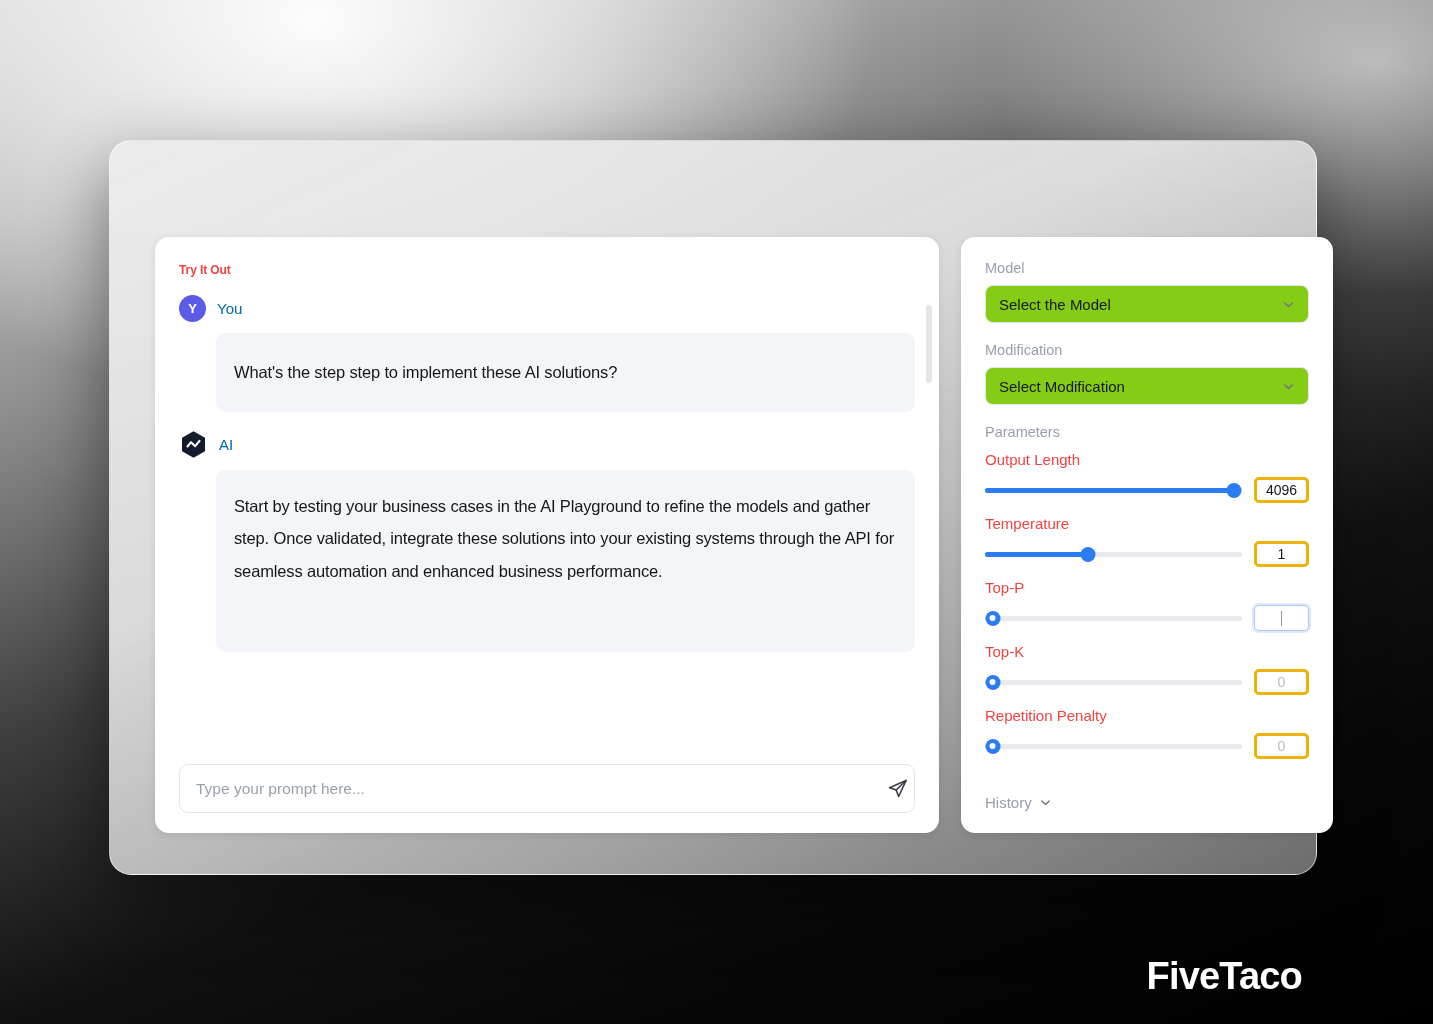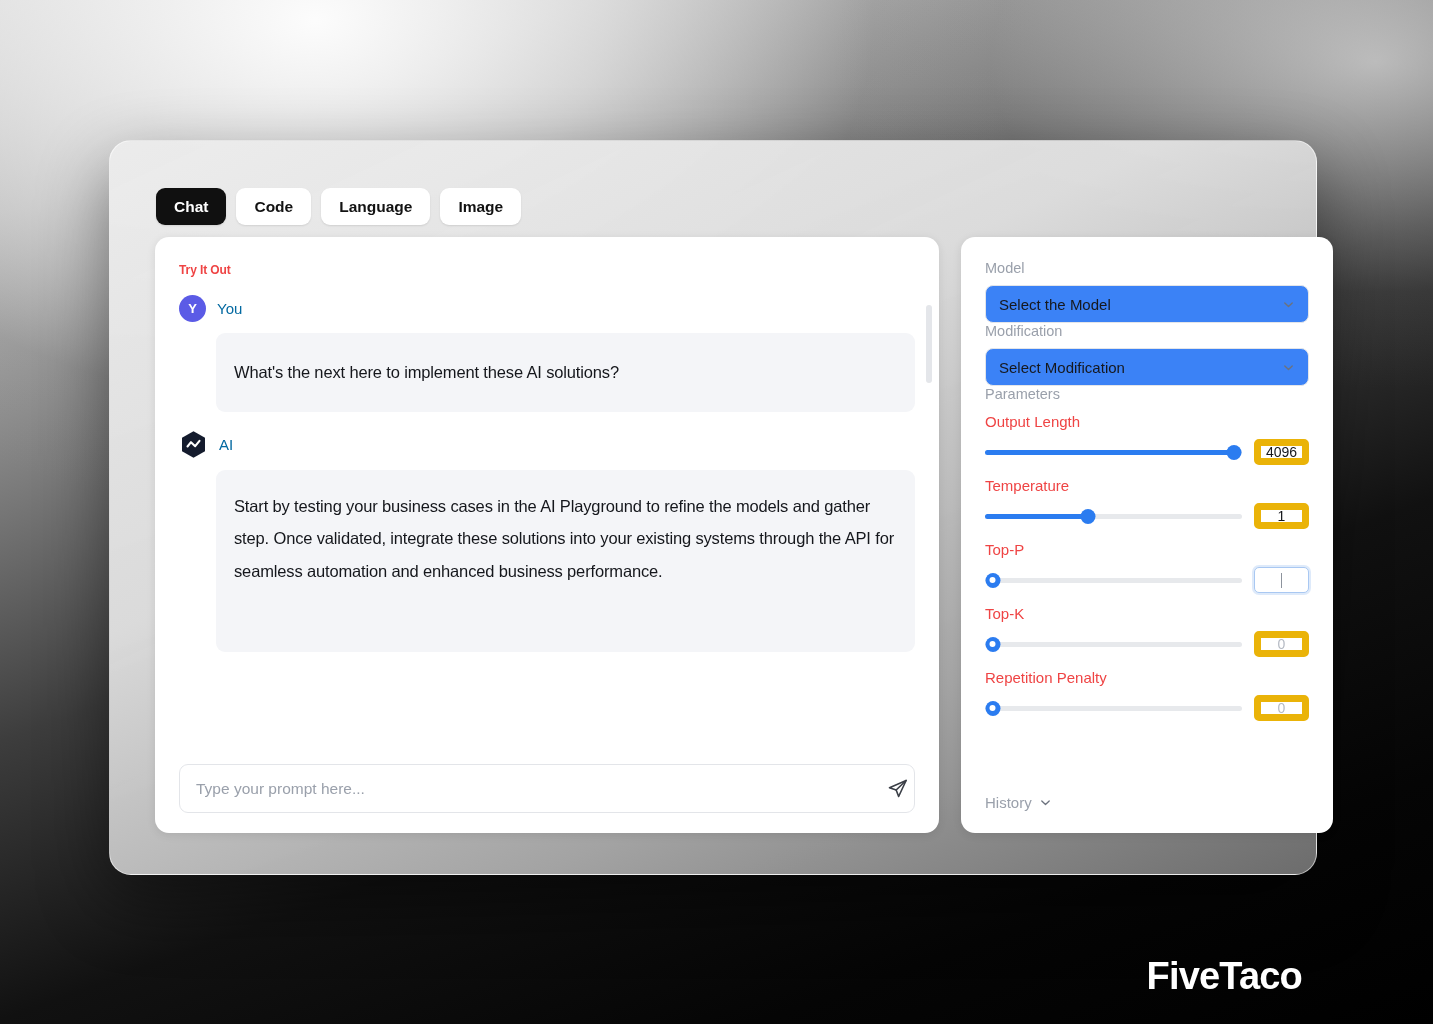--- a/index.html
+++ b/index.html
@@ -215,21 +215,22 @@
     height: 38px;
     border: 1px solid #e3e5e9;
     border-radius: 8px;
     display: flex;
     align-items: center;
     justify-content: space-between;
     padding: 0 13px;
     font-size: 15px;
     color: #16181d;
     cursor: pointer;
-    background: #3b82f6;
+    background: #84cc16;
+    margin-bottom: 19px;
   }
   .chev { color: #6c727e; display: flex; }
 
   .param-label {
     font-size: 15px;
     color: #ef4444;
     margin-bottom: 9px;
     margin-top: 2px;
   }
   .param-row {
@@ -271,21 +272,21 @@
     content: "";
     position: absolute;
     left: 4.5px; top: 4.5px;
     width: 6px; height: 6px;
     border-radius: 50%;
     background: #ffffff;
   }
   .numbox {
     width: 55px;
     height: 26px;
-    border: 7px solid #eab308;
+    border: 3px solid #eab308;
     border-radius: 5px;
     font-size: 14px;
     color: #15171c;
     display: flex;
     align-items: center;
     justify-content: center;
     background: #fff;
     cursor: text;
   }
   .numbox.muted { color: #b5bac3; }
@@ -321,40 +322,34 @@
     font-size: 38px;
     font-weight: 700;
     letter-spacing: -0.8px;
   }
 </style>
 </head>
 <body>
 
 <div class="window">
 
-  <div class="tabs">
-    <button class="tab active">Chat</button>
-    <button class="tab">Code</button>
-    <button class="tab">Language</button>
-    <button class="tab">Image</button>
-  </div>
 
   <div class="chat-card">
 
     <div class="chat-head">
       <div class="chat-title">Try It Out</div>
     </div>
 
     <div class="thread">
 
       <div class="msg-head">
         <div class="avatar">Y</div>
         <div class="msg-author">You</div>
       </div>
-      <div class="bubble user">What's the next here to implement these AI solutions?</div>
+      <div class="bubble user">What's the step step to implement these AI solutions?</div>
 
       <div class="msg-head" style="margin-top:18px;">
         <div class="avatar-ai">
           <svg width="29" height="29" viewBox="0 0 29 29">
             <polygon points="14.5,1.2 26,7.8 26,21.2 14.5,27.8 3,21.2 3,7.8" fill="#141b2d"></polygon>
             <polyline points="8.5,16.5 12,12.2 16.2,16.2 20.5,10.8" fill="none" stroke="#ffffff" stroke-width="2.1" stroke-linecap="round" stroke-linejoin="round"></polyline>
           </svg>
         </div>
         <div class="msg-author">AI</div>
       </div>

